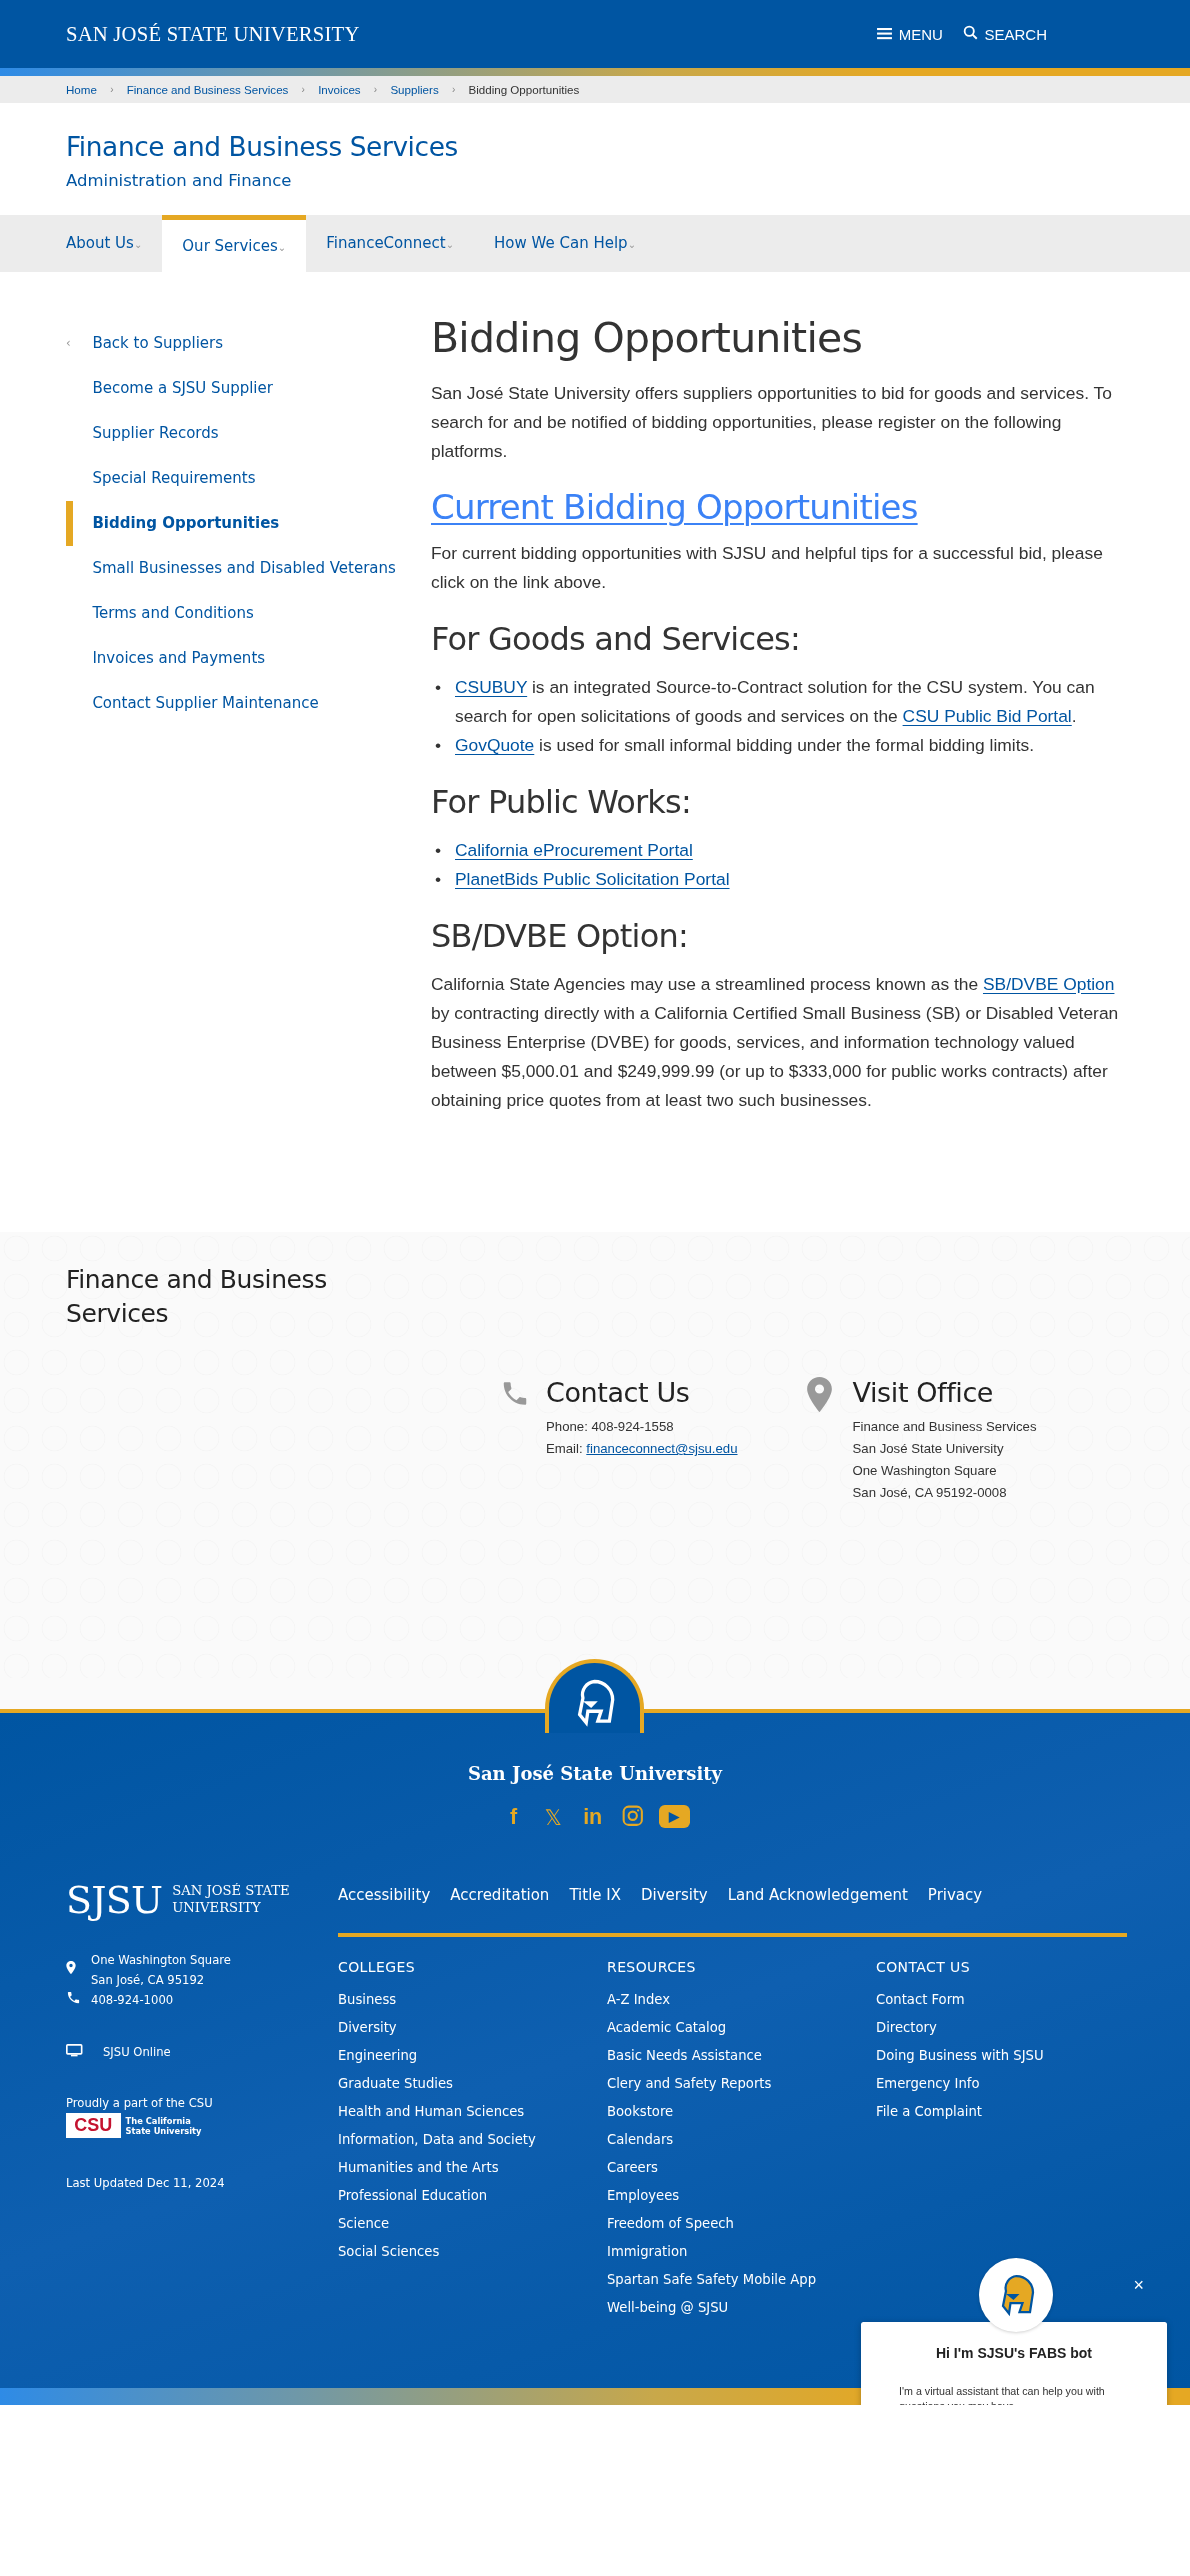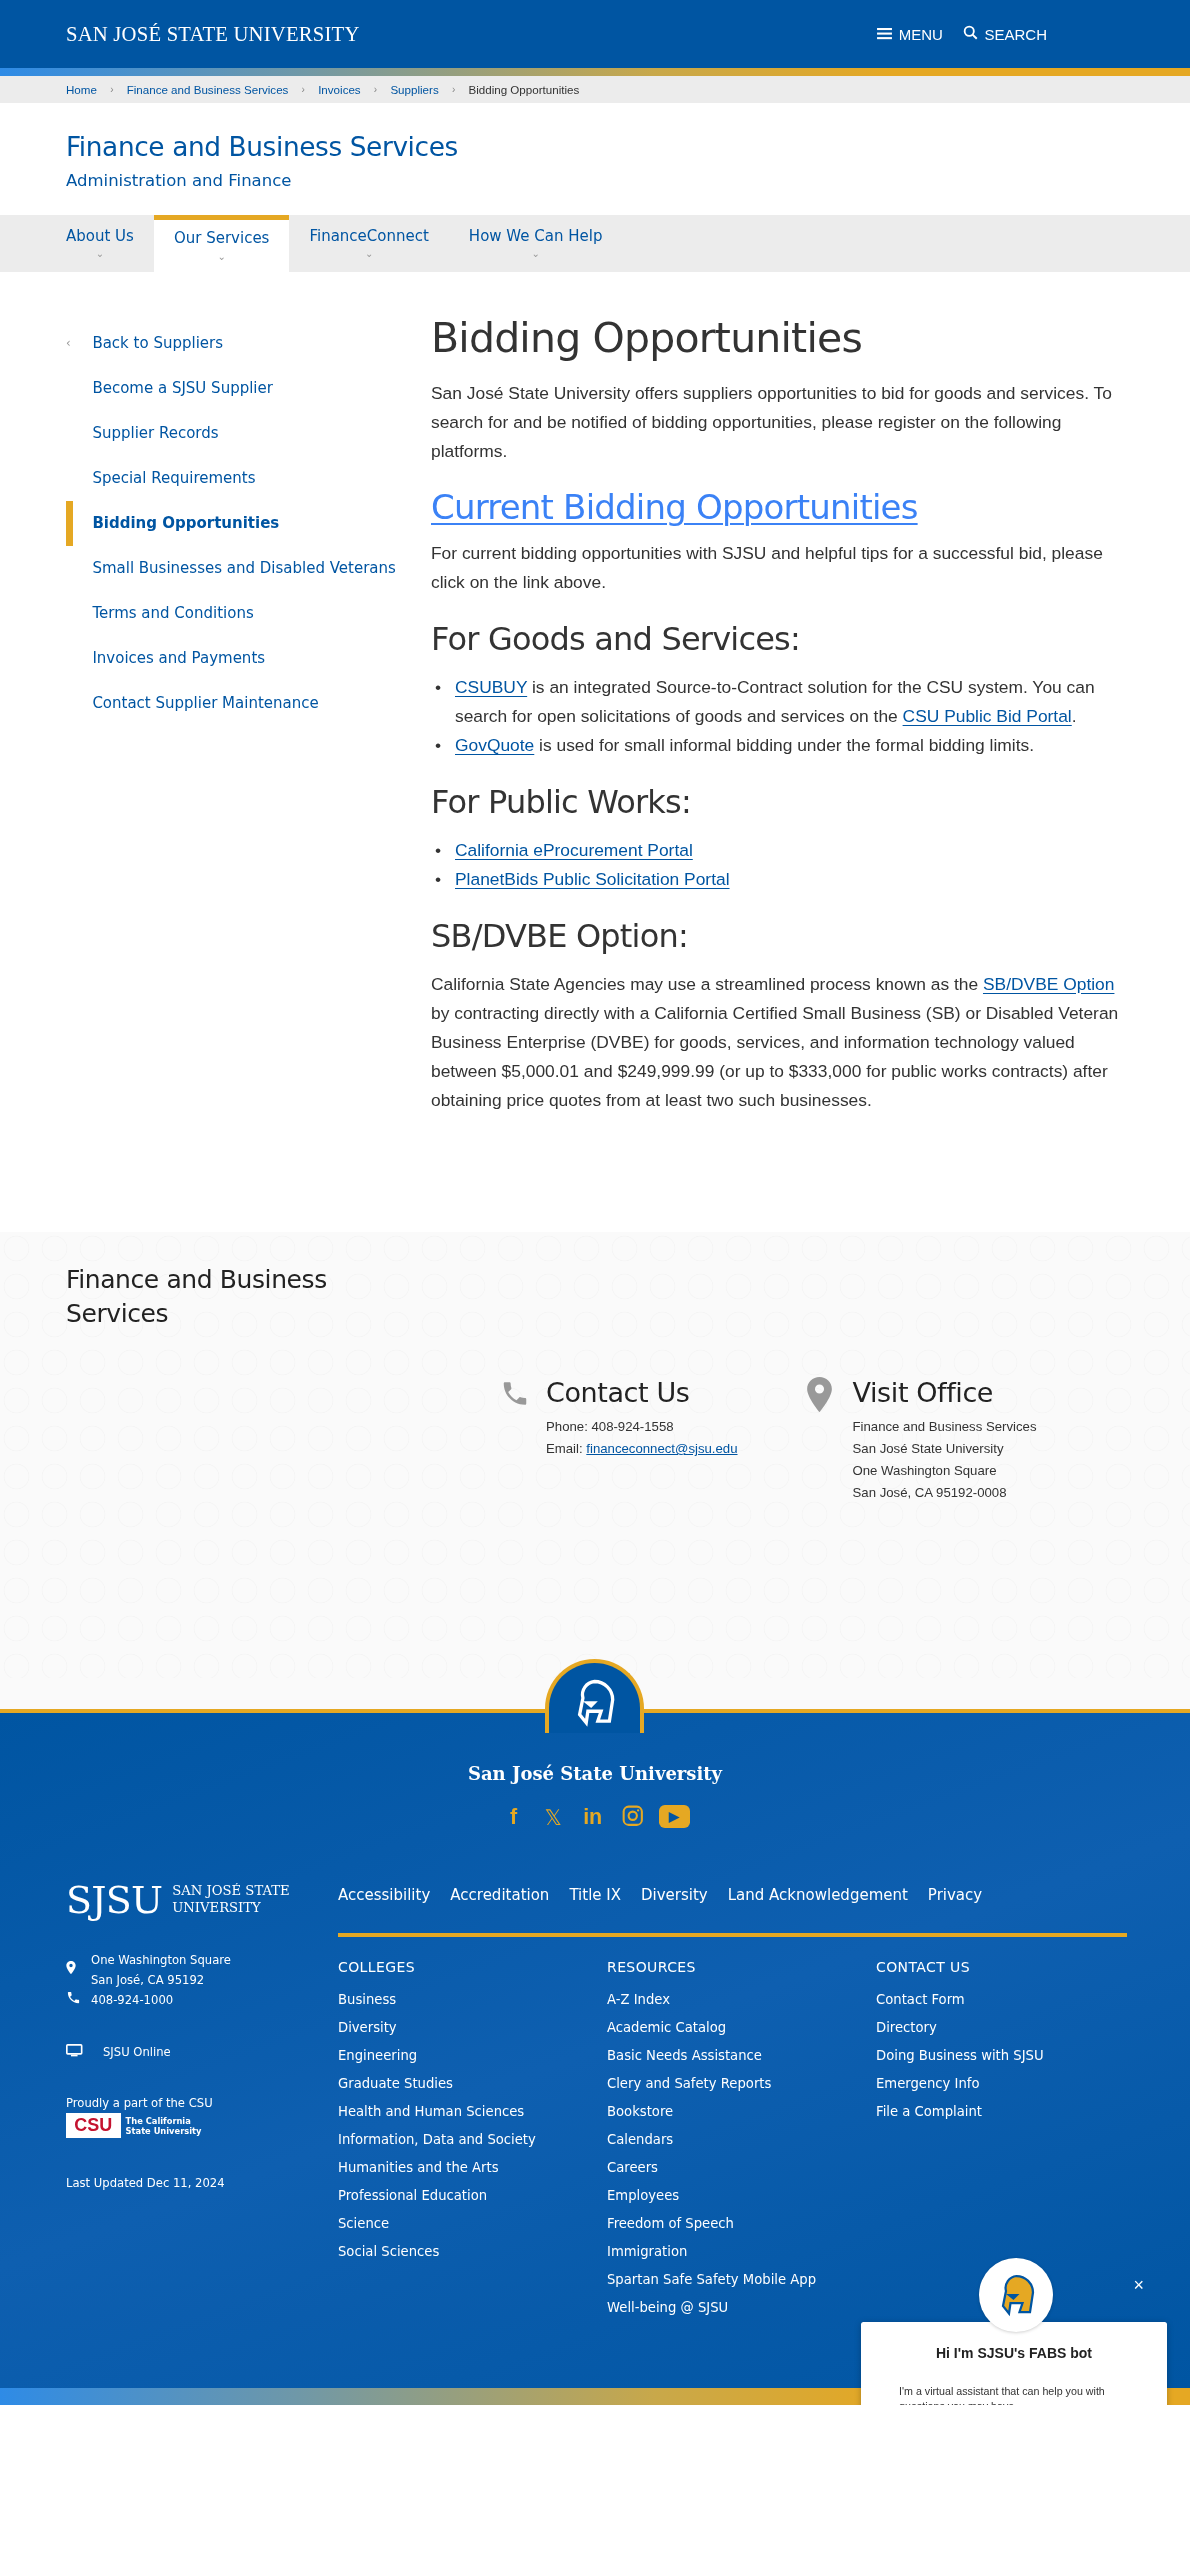--- a/index.html
+++ b/index.html
@@ -20,21 +20,21 @@
   .crumbs .sep { color: #888; margin: 0 13.2px; font-size: 10px; }
   .crumbs .cur { color: #333; }
 
   
   .site-head { padding: 28px 66px 25px; }
   .site-title { font-size: 26.4px; color: #0055a2; font-family: "DejaVu Sans", sans-serif; font-weight: normal; letter-spacing: -0.4px; }
   .site-sub { font-size: 16.5px; color: #0055a2; margin-top: 8.3px; font-family: "DejaVu Sans", sans-serif; }
 
   
   .nav { height: 57px; background: #ececec; display: flex; padding: 0 46px; }
-  .nav .tab { padding: 0 20px; display: flex; flex-direction: column; align-items: center; justify-content: center; color: #0055a2; font-size: 15px; font-family: "DejaVu Sans", sans-serif; position: relative; }
+  .nav .tab { padding: 0 20px; display: flex; flex-direction: row; align-items: center; justify-content: center; color: #0055a2; font-size: 15px; font-family: "DejaVu Sans", sans-serif; position: relative; }
   .nav .tab .chev { color: #999; font-size: 10px; margin-top: 3.3px; }
   .nav .tab.active { background: #fff; border-top: 5.8px solid #e5a823; padding-top: 0; }
 
   
   .main { display: flex; padding: 41px 66px 99px; }
   .sidebar { width: 365px; flex-shrink: 0; padding-top: 8.3px; }
   .side-item { display: flex; align-items: center; height: 45px; font-size: 15px; color: #0055a2; position: relative; padding-left: 26.4px; font-family: "DejaVu Sans", sans-serif; }
   .side-item.back { padding-left: 0; }
   .side-item.back .arrow { width: 26.4px; color: #999; font-size: 11.6px; }
   .side-item.active { font-weight: bold; }

